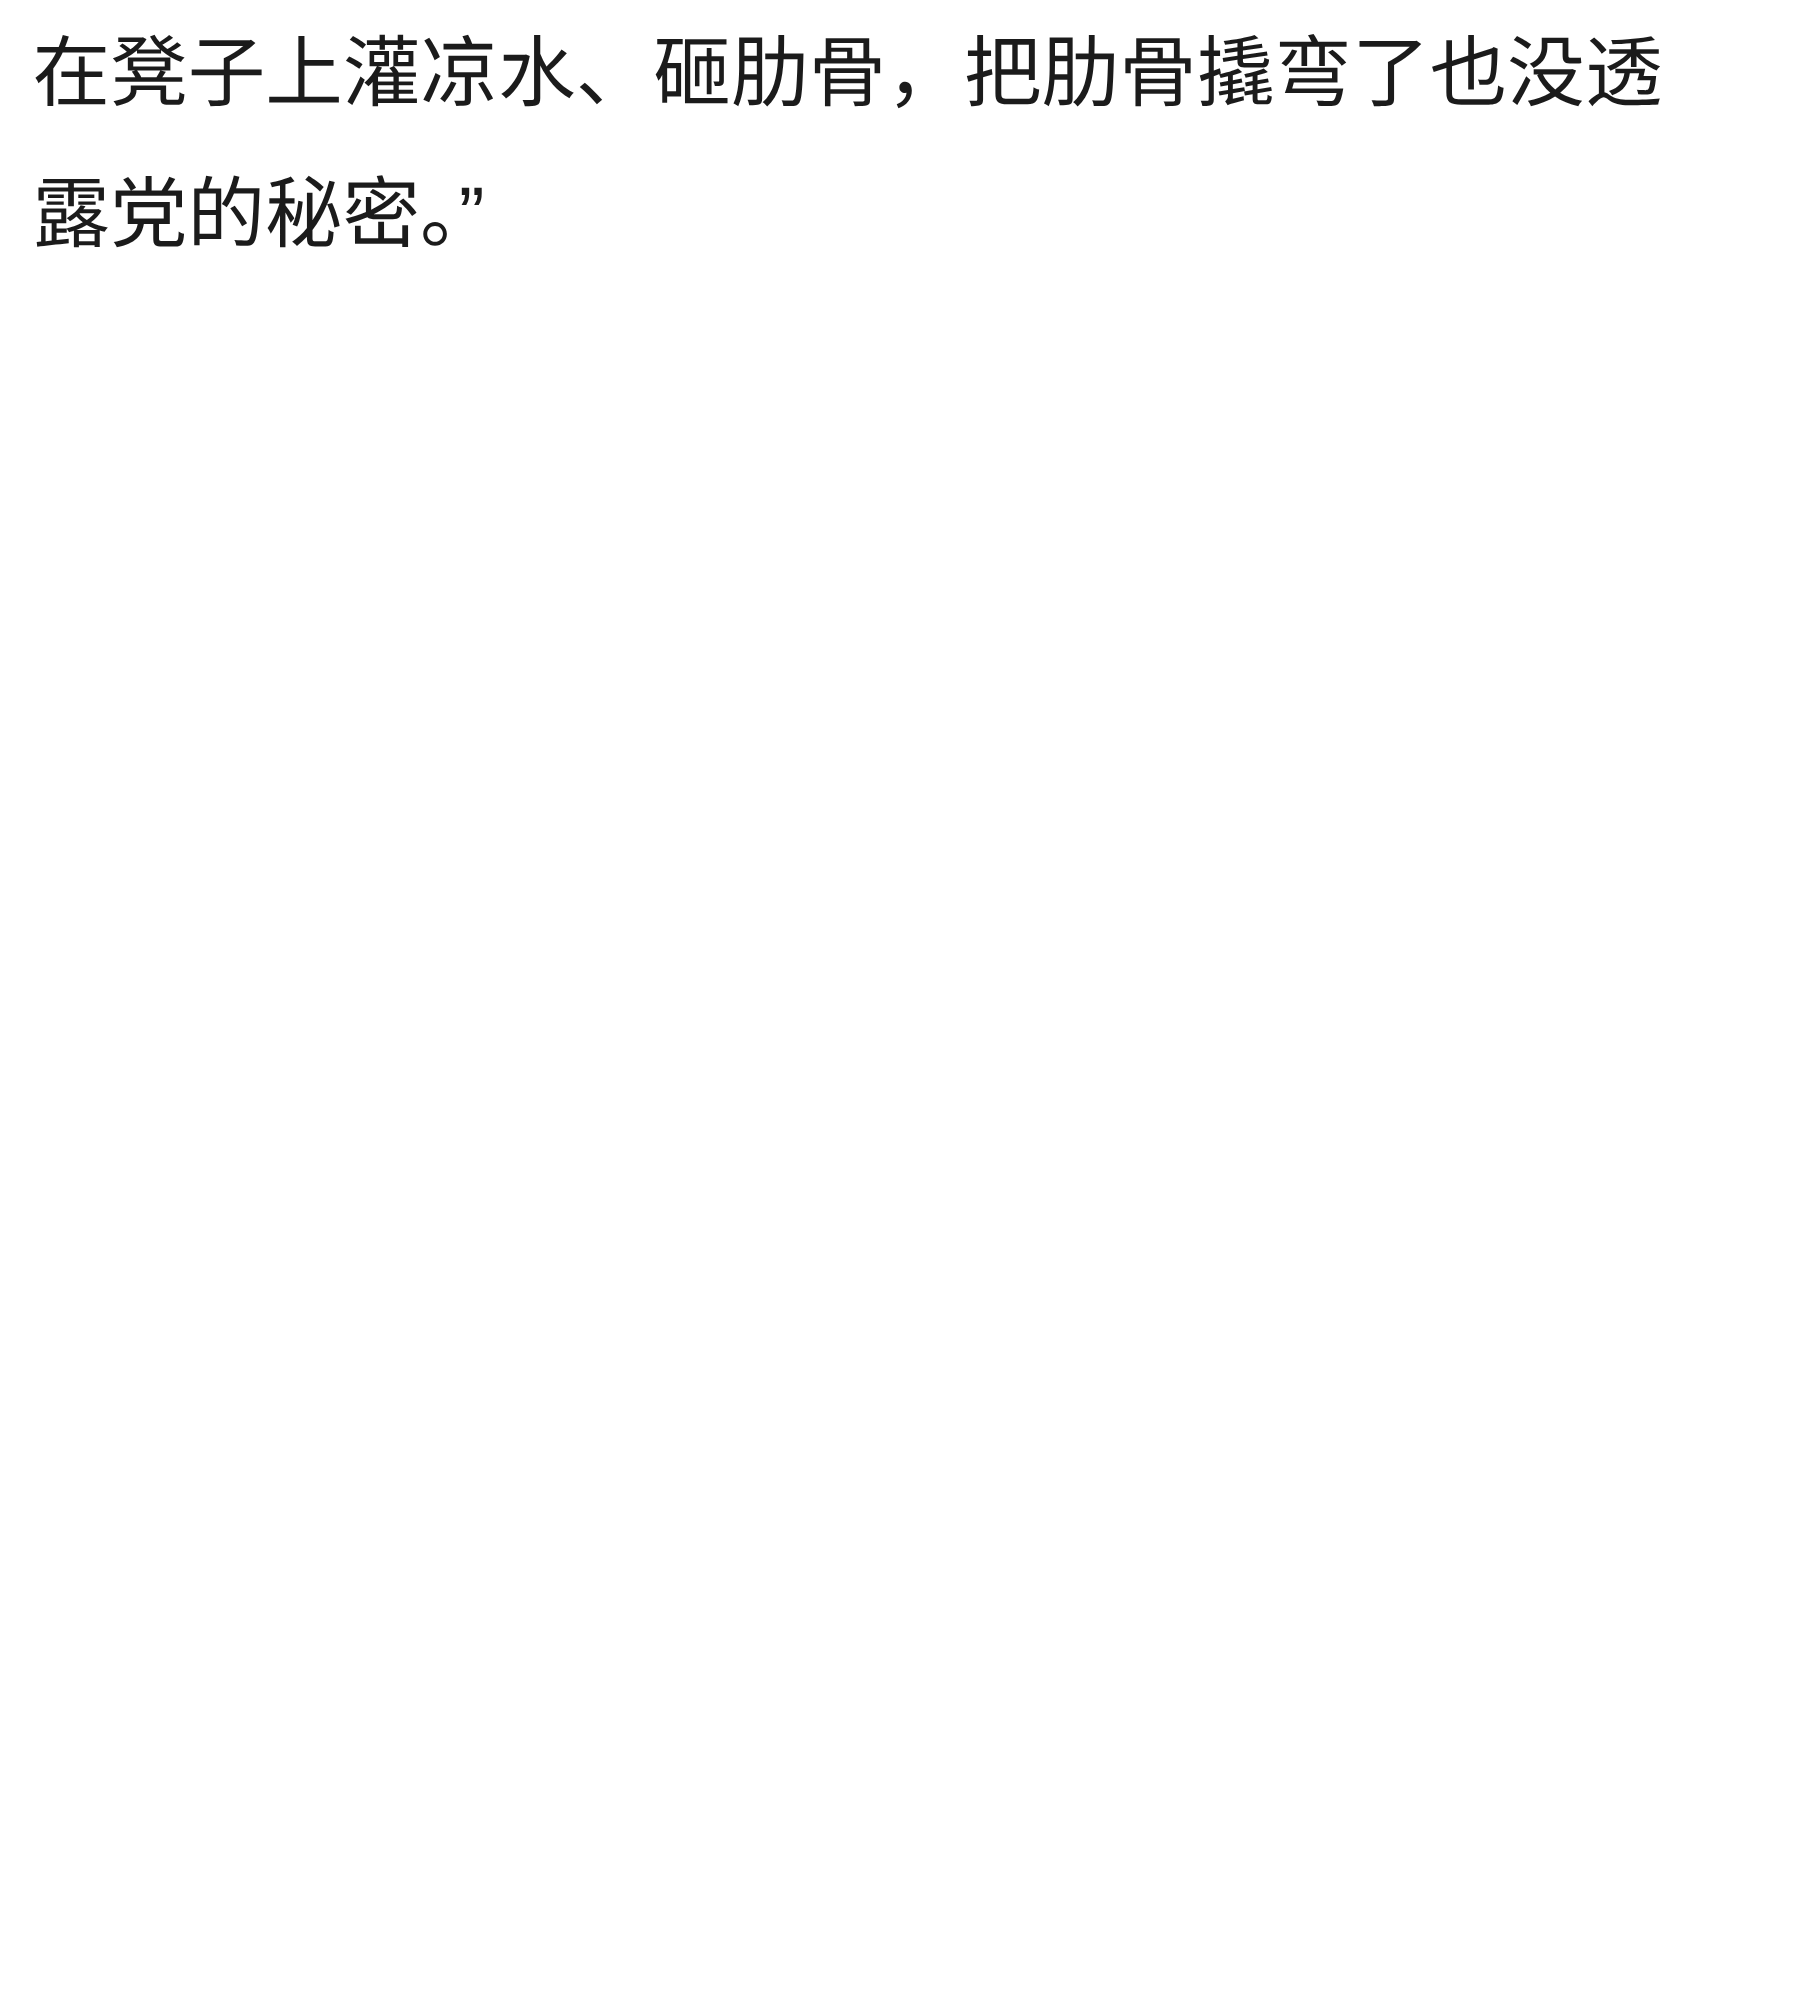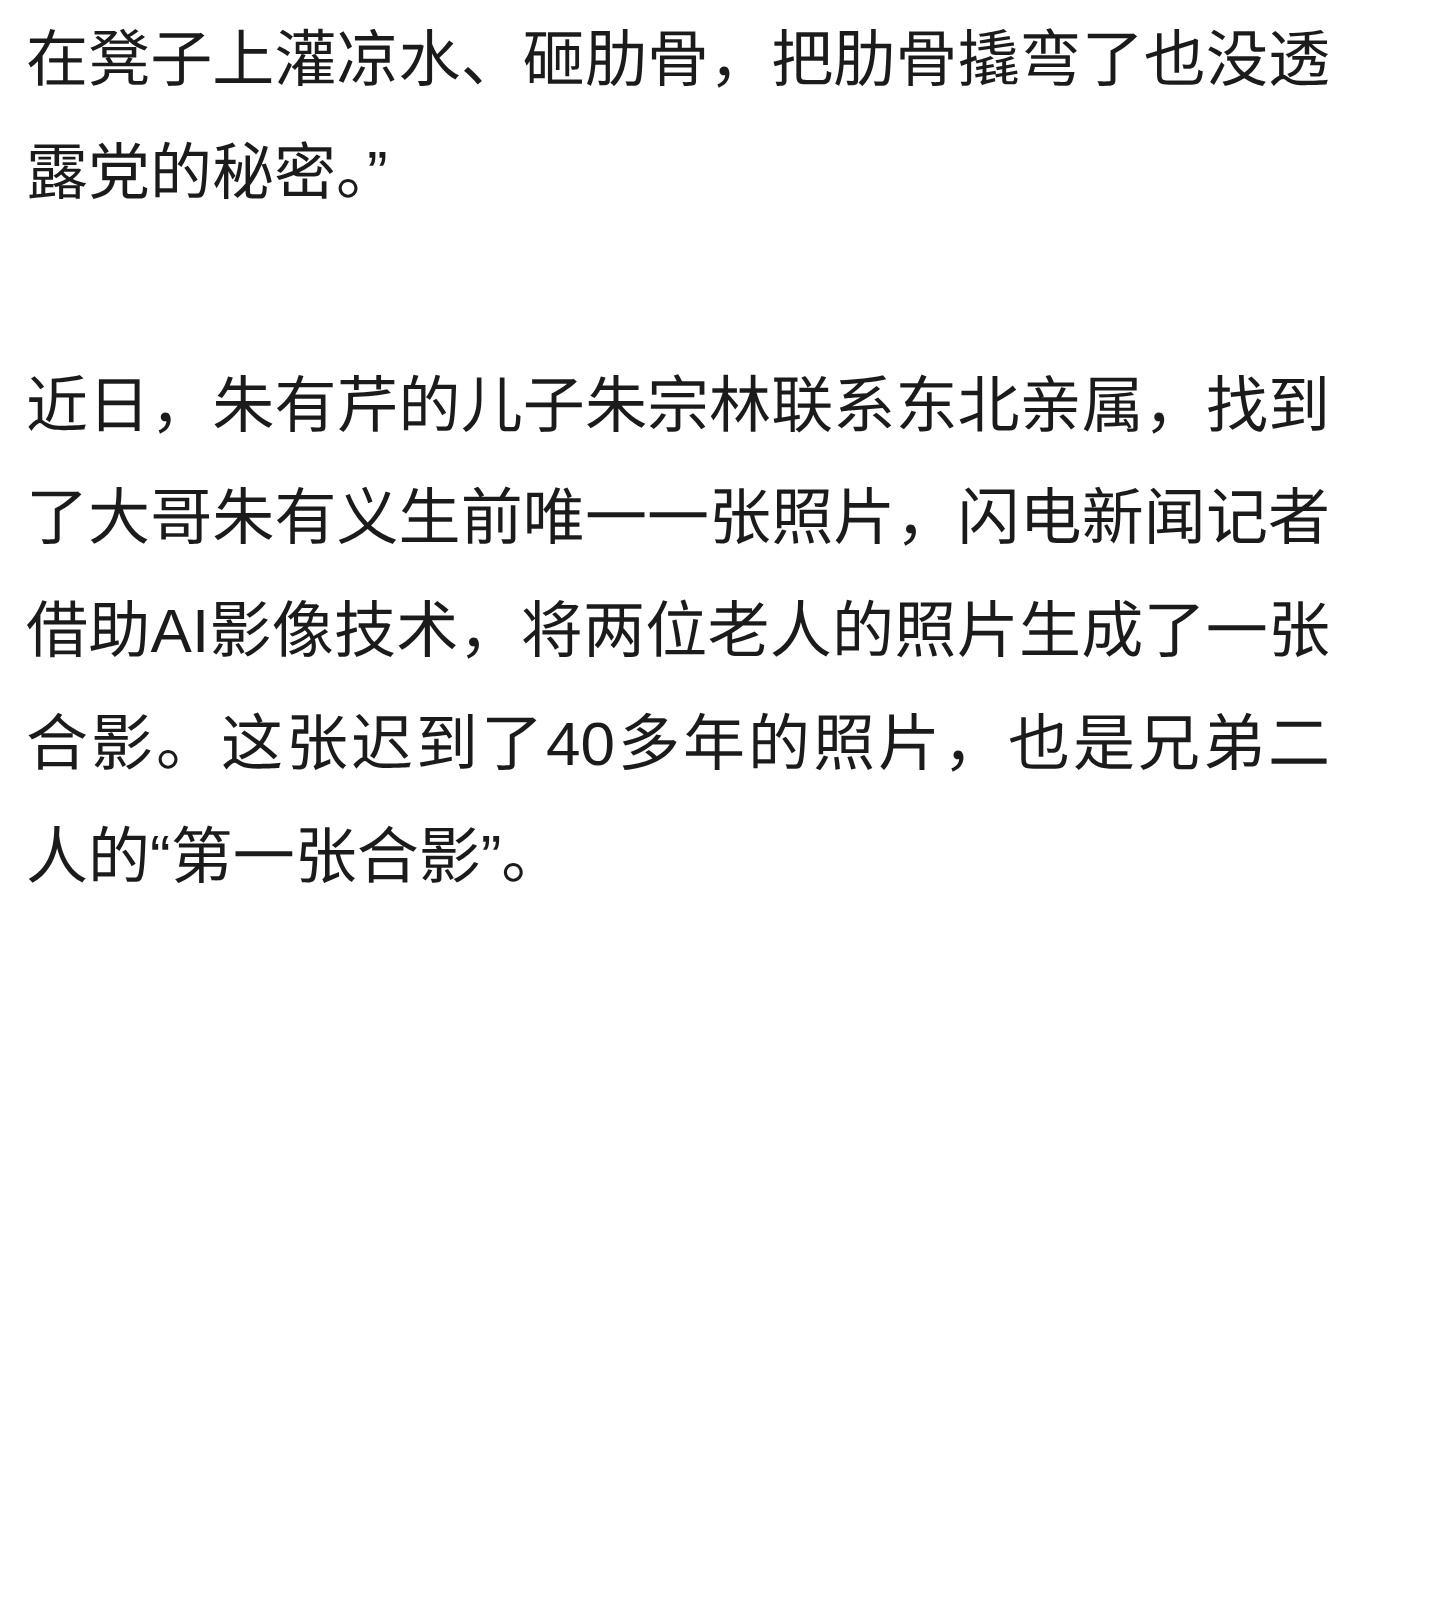--- a/index.html
+++ b/index.html
@@ -43,15 +43,14 @@
 
 <div class="article">
 
   <p class="para first-para">在凳子上灌凉水、砸肋骨，把肋骨撬弯了也没透露党的秘密。”</p>
 
   <div class="spacer-lg"></div>
 
 
   <div class="spacer-lg"></div>
 
-  <p class="para">近日，朱有芹的儿子朱宗林联系东北亲属，找到了大哥朱有义生前唯一一张照片，闪电新闻记者借助AI影像技术，将两位老人的照片生成了一张合影。这张迟到了40多年的照片，也是兄弟二人的“第一张合影”。</p>
 
 </div>
 
 </body></html>

